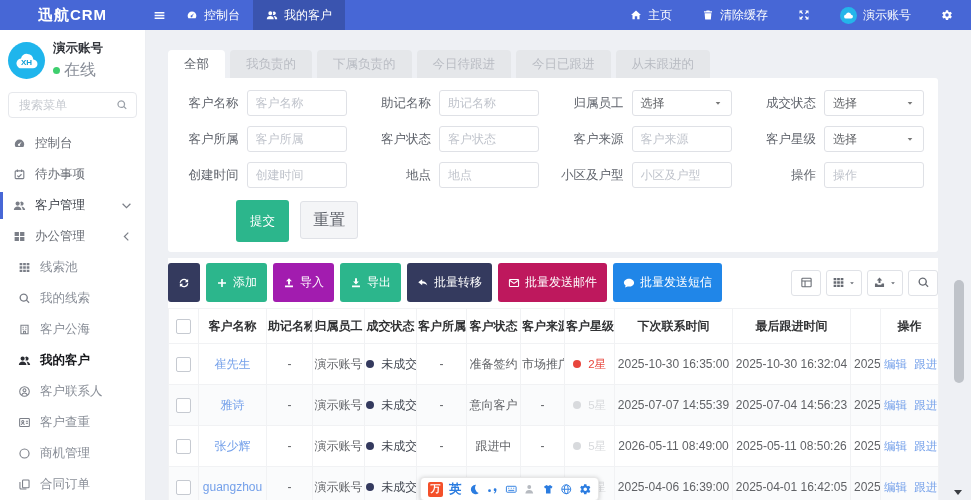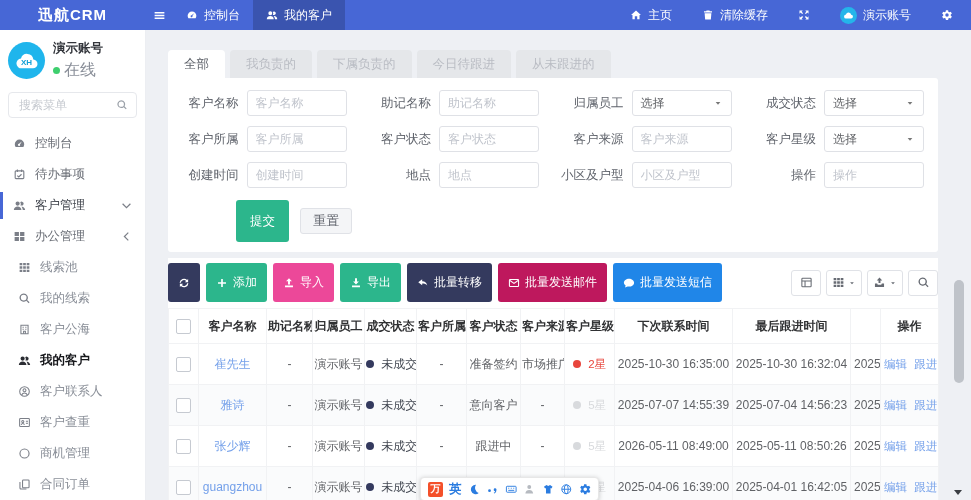--- a/index.html
+++ b/index.html
@@ -61,22 +61,22 @@
   .f-label{font-size:12.5px;color:#60646c;white-space:nowrap}
   .f-input,.f-select{width:100px;height:26px;border:1px solid #dfe1e6;border-radius:3px;font-size:12px;
                      padding:0 8px;color:#606266;background:#fff;box-sizing:border-box;font-family:inherit}
   .f-input::placeholder{color:#c0c4cc}
   .f-select{display:none;align-items:center;justify-content:space-between;cursor:pointer}
   .f-select .sel-caret{color:#777;font-size:10px}
   .field.is-select .f-select{display:flex}
   .form-actions{margin:12px 0 0 68px}
   .btn-submit{background:#2cb68c;color:#fff;border:none;height:42px;padding:0 14px;border-radius:3px;
               font-size:12.5px;cursor:pointer;font-family:inherit}
-  .btn-reset{background:#f4f5f7;border:1px solid #e0e2e7;color:#5f636b;height:26px;padding:0 12px;
-             border-radius:3px;margin-left:8px;font-size:13px;cursor:pointer;font-family:inherit}
+  .btn-reset{background:#f4f5f7;border:1px solid #e0e2e7;color:#5f636b;height:38px;padding:0 12px;
+             border-radius:3px;margin-left:8px;font-size:16px;cursor:pointer;font-family:inherit}
 
   .table-card{width:770px;margin-top:6px;background:#fff;padding:5px 0 0;position:relative}
   .toolbar{display:flex;align-items:center;padding:0 0 6px}
   .tb-btn{height:39px;display:inline-flex;align-items:center;gap:5px;color:#fff;font-size:12px;
           padding:0 10px;border-radius:3px;margin-right:6px;border:none;cursor:pointer;font-family:inherit}
   .tb-btn span:empty{display:none}
   .view-group{margin-left:auto;display:flex;gap:5px}
   .view-btn{min-width:30px;height:26px;border:1px solid #e0e2e7;background:#fff;color:#676b73;
             border-radius:3px;display:inline-flex;align-items:center;justify-content:center;gap:3px;
             cursor:pointer;font-size:13px;padding:0 5px}
@@ -363,20 +363,21 @@
 </div>
 
 <div class="main">
 
   <div class="tabs">
 
   <div class="tab active">全部</div>
       <div class="tab">我负责的</div>
       <div class="tab">下属负责的</div>
       <div class="tab">今日待跟进</div>
+      <div class="tab">今日已跟进</div>
       <div class="tab">从未跟进的</div>
     </div>
 
   <div class="filter-card">
     <div class="filter-grid">
 
     <div class="field">
           <span class="f-label">客户名称</span>
           <input class="f-input" placeholder="客户名称" style="">
 
@@ -477,21 +478,21 @@
 
           </button>
           <button class="tb-btn" style="background: rgb(44, 182, 140);">
             <span data-icon="plus">
               <svg class="ic" viewBox="0 0 16 16" fill="currentColor">
                 <path d="M6.9 2.7h2.2v4.2h4.2v2.2H9.1v4.2H6.9V9.1H2.7V6.9h4.2z"></path>
               </svg>
             </span>
             <span>添加</span>
           </button>
-          <button class="tb-btn" style="background: #ec4899;">
+          <button class="tb-btn" style="background: #a21caf;">
             <span data-icon="upload">
               <svg class="ic" viewBox="0 0 16 16" fill="currentColor">
                 <path d="m8 1.6 3.9 3.9H9.3v4.4H6.7V5.5H4.1zM2.7 11.4h10.6v2.3H2.7z"></path>
               </svg>
             </span>
             <span>导入</span>
           </button>
           <button class="tb-btn" style="background: rgb(44, 182, 140);">
             <span data-icon="download">
               <svg class="ic" viewBox="0 0 16 16" fill="currentColor">

